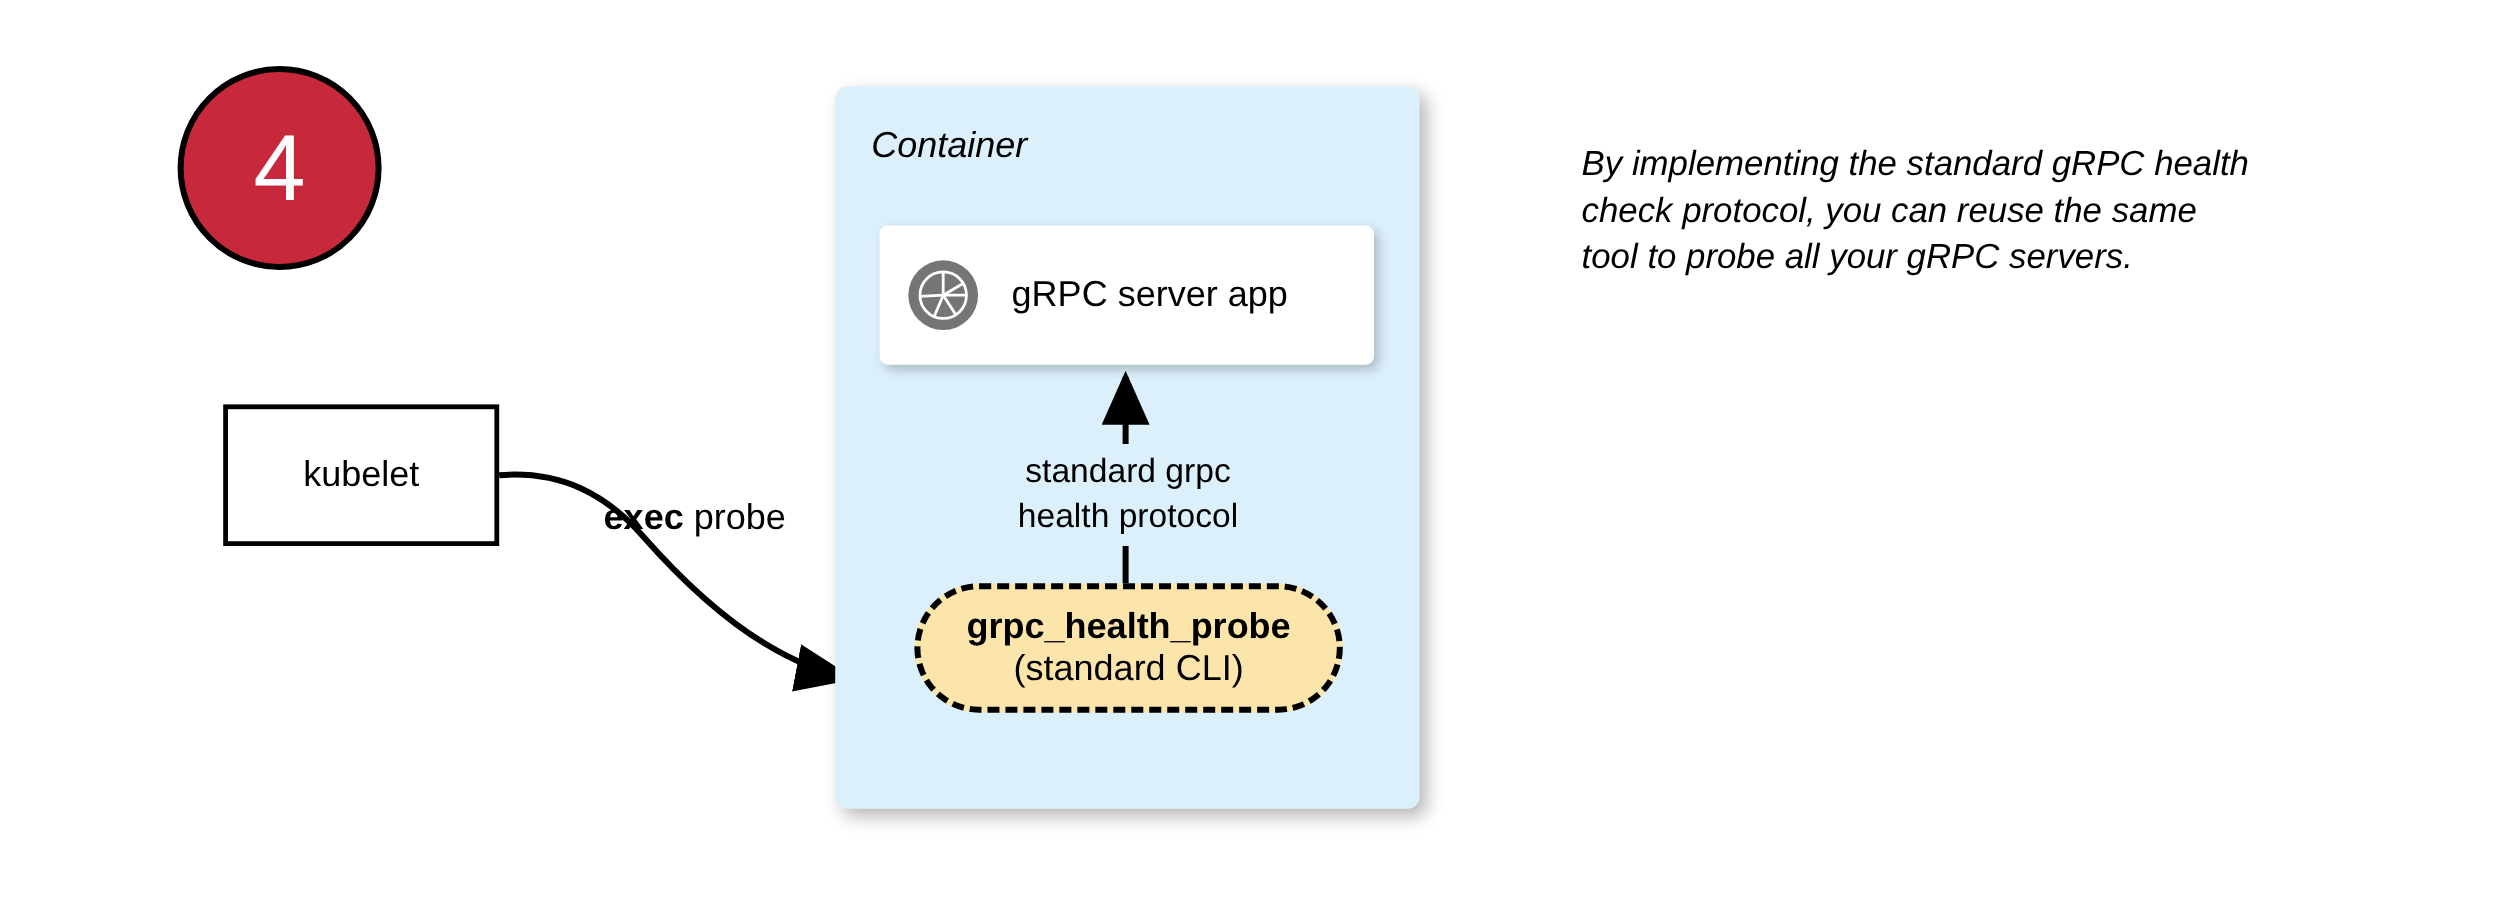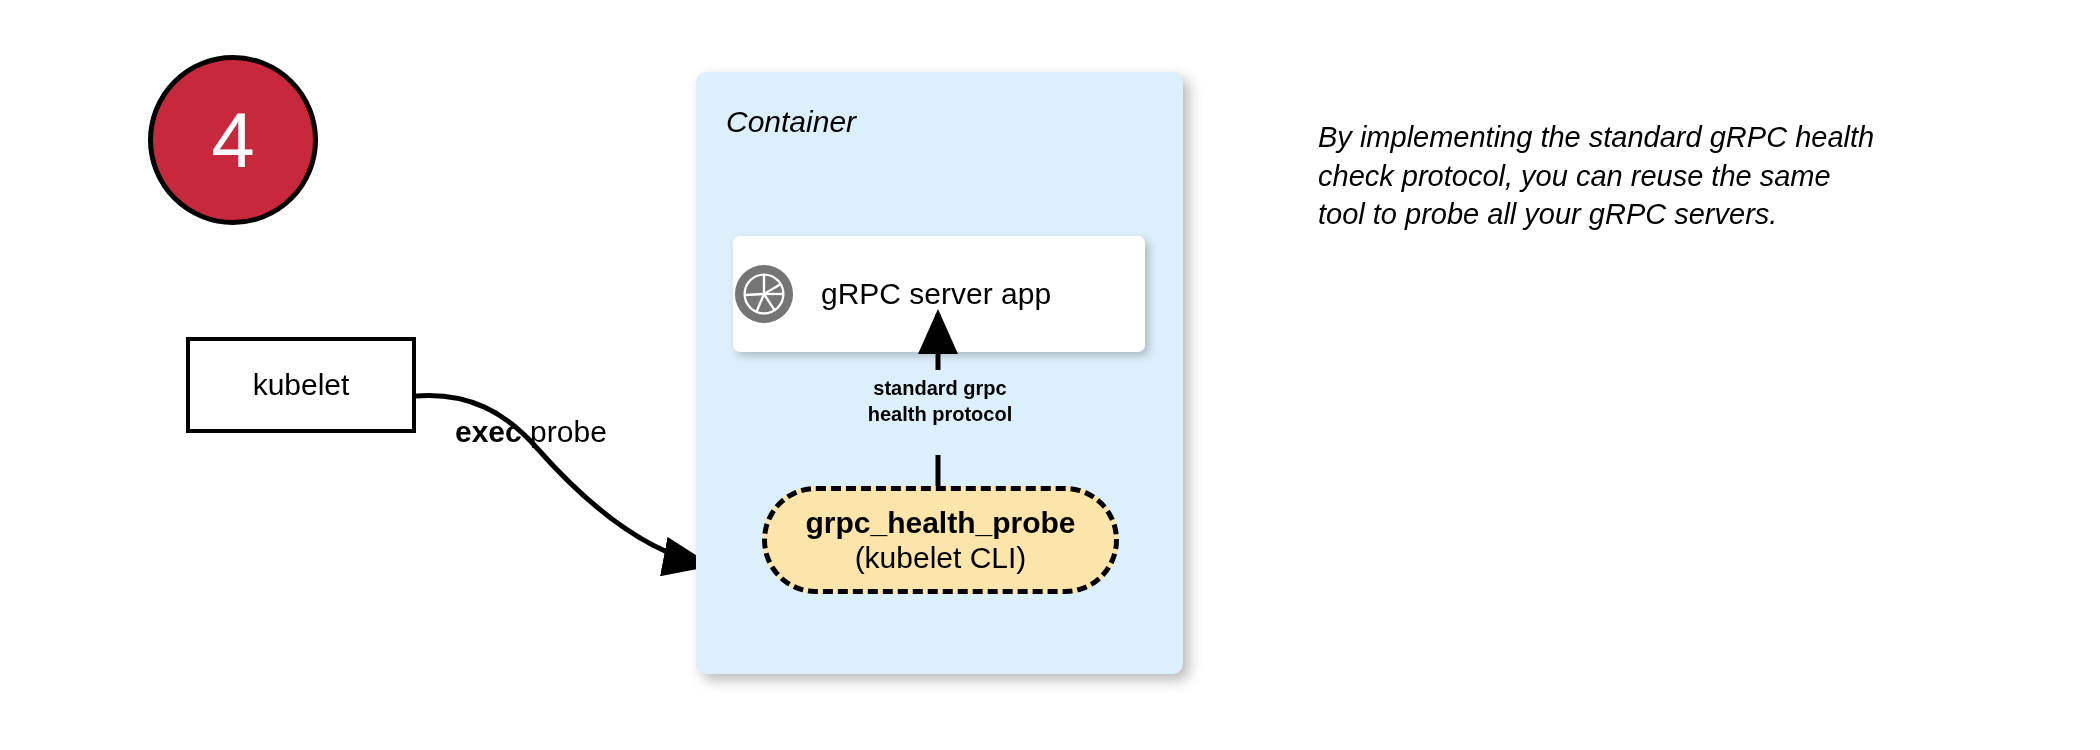--- a/index.html
+++ b/index.html
@@ -44,21 +44,21 @@
     font-weight: 400;
     letter-spacing: 0;
   }
 
   
   .kubelet-box {
     position: absolute;
     left: 186px;
     top: 337px;
     width: 230px;
-    height: 96px;
+    height: 118px;
     background: #ffffff;
     border: 4px solid #000000;
     box-sizing: border-box;
     display: flex;
     align-items: center;
     justify-content: center;
   }
   .kubelet-label {
     font-size: 30px;
     color: #000000;
@@ -90,21 +90,21 @@
     left: 733px;
     top: 188px;
     width: 412px;
     height: 116px;
     background: #ffffff;
     border-radius: 7px;
     box-shadow: 4px 4px 9px rgba(0,0,0,0.22);
     display: flex;
     align-items: center;
     box-sizing: border-box;
-    margin-top: 48px;
+    padding-left: 22px;
   }
   .aperture-icon {
     width: 62px;
     height: 62px;
     flex: 0 0 62px;
     display: block;
   }
   .server-card-label {
     font-size: 30px;
     margin-left: 26px;
@@ -140,36 +140,35 @@
     line-height: 1.18;
   }
 
   
   .protocol-label {
     position: absolute;
     left: 828px;
     top: 375px;
     width: 224px;
     text-align: center;
-    font-size: 20px;
+    font-size: 28px;
     line-height: 1.32;
     color: #000000;
-    font-weight: bold;
   }
 
   
   .exec-probe-label {
     position: absolute;
     left: 455px;
     top: 415px;
     font-size: 30px;
     color: #000000;
     white-space: nowrap;
   }
-  .exec-probe-label b { font-weight: bold; }
+  .exec-probe-label b { font-weight: bold; margin-left: 48px; }
 
   
   .side-note {
     position: absolute;
     left: 1318px;
     top: 118px;
     width: 560px;
     font-size: 29px;
     line-height: 1.33;
     color: #000000;
@@ -251,21 +250,21 @@
     <span class="server-card-label">gRPC server app</span>
   </div>
 
   <div class="protocol-label text-z">
     <div>standard grpc</div>
     <div>health protocol</div>
   </div>
 
   <div class="probe-pill panel-z">
     <span class="probe-title">grpc_health_probe</span>
-    <span class="probe-subtitle">(kubelet CLI)</span>
+    <span class="probe-subtitle">(standard CLI)</span>
   </div>
 
   <div class="exec-probe-label text-z">
     <b>exec</b><span> probe</span>
   </div>
 
   <div class="side-note text-z">By implementing the standard gRPC health check protocol, you can reuse the same tool to probe all your gRPC servers.</div>
 
 </div>
 

